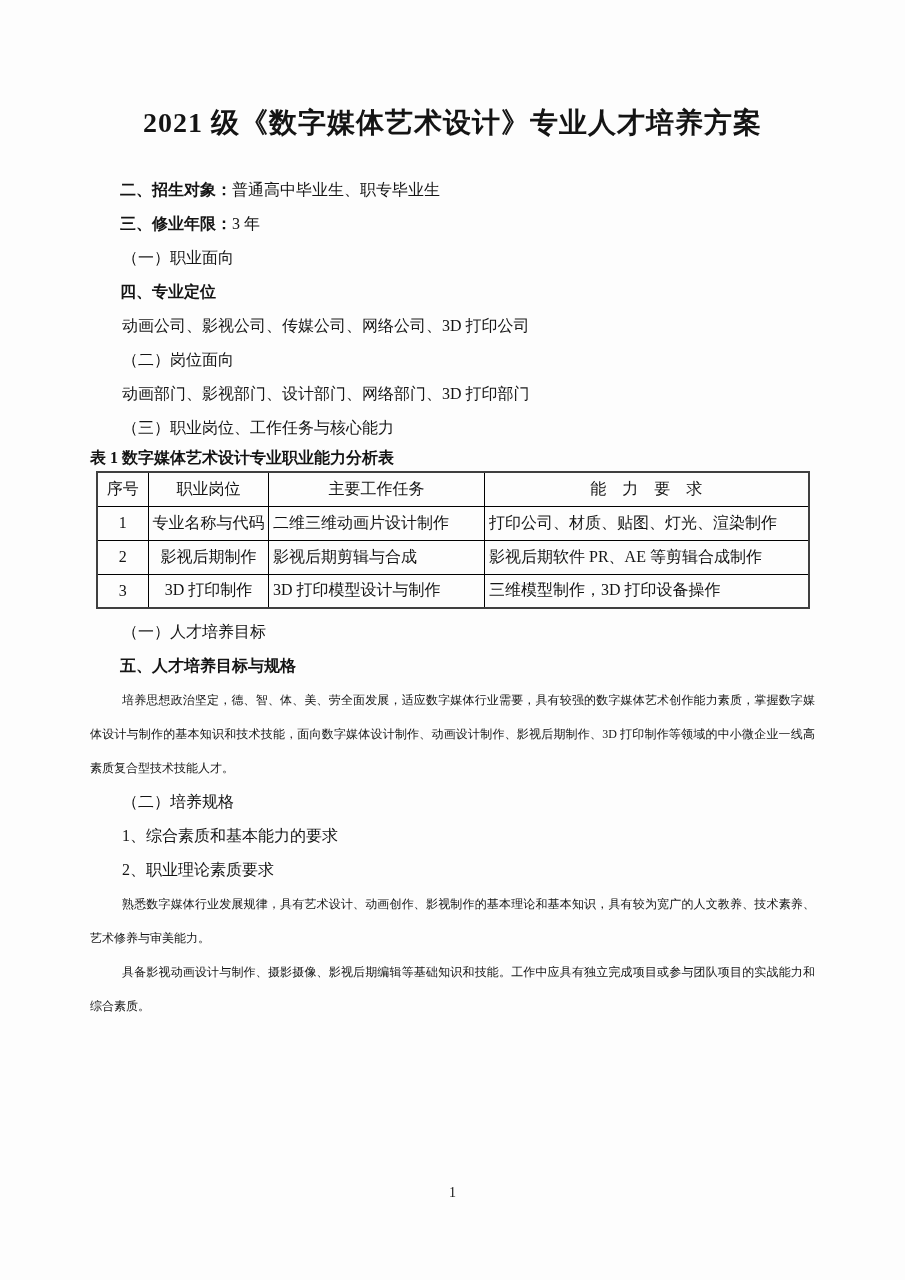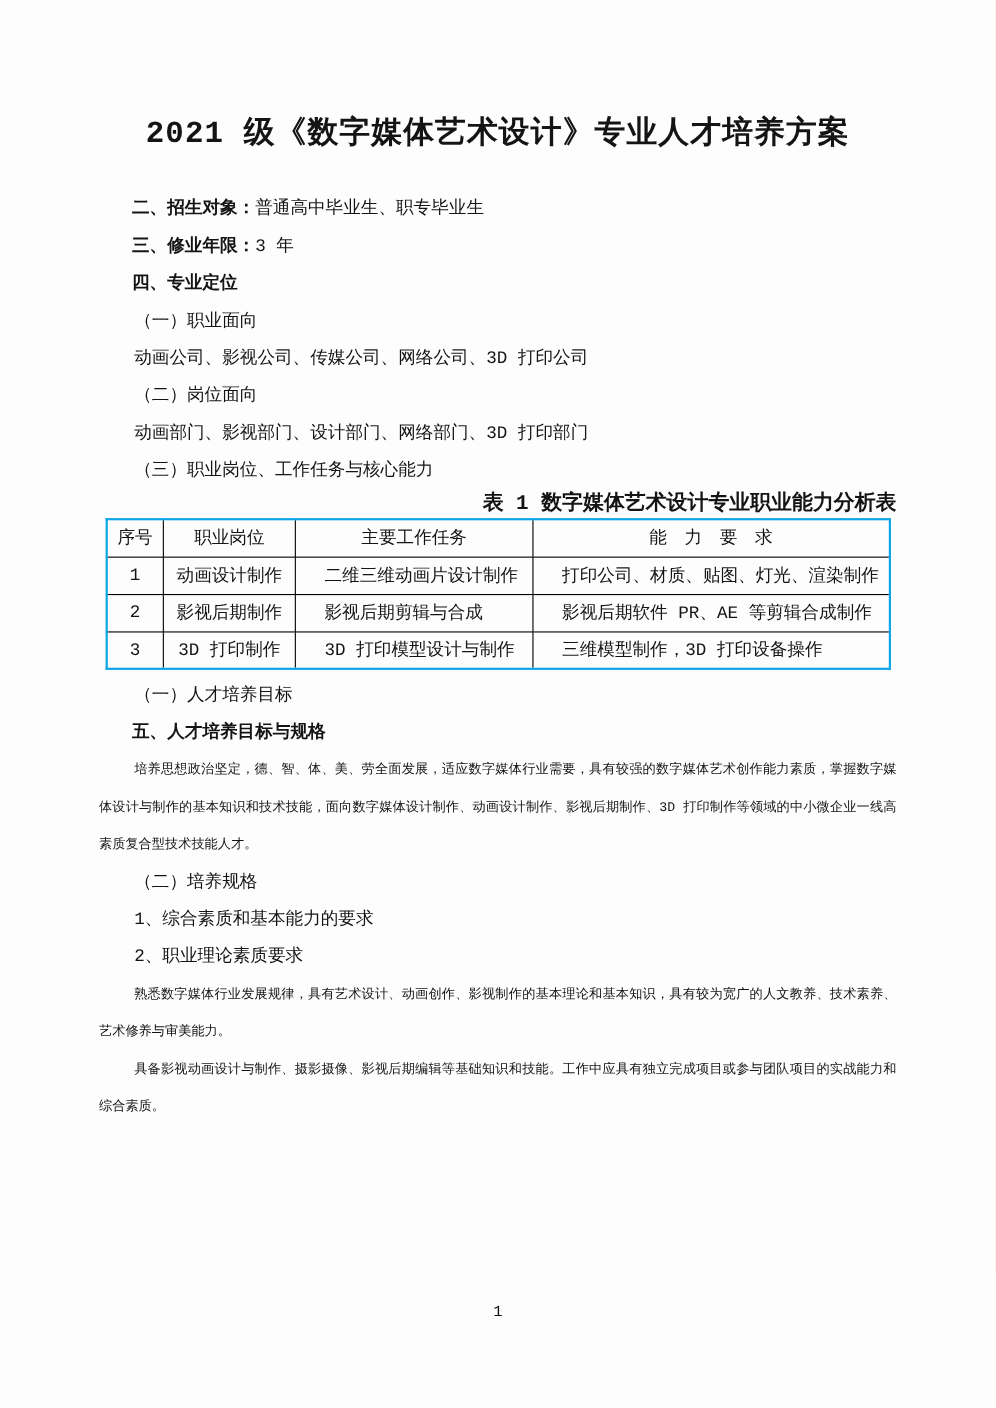--- a/index.html
+++ b/index.html
@@ -1,70 +1,70 @@
 <!DOCTYPE html>
 <html><head>
 <meta charset="utf-8">
 <style>
   * { margin:0; padding:0; box-sizing:border-box; }
   html,body { background:#e8e8e8; }
   .page {
     width:905px; height:1280px; margin:0 auto; background:#fdfdfd; color:#141414;
-    font-family:Liberation Mono, monospace;
+    font-family:Liberation Serif, serif;
     position:relative; overflow:hidden;
   }
   .content { padding:0 90px; }
   .doc-title {
     margin-top:104px; margin-bottom:31px;
     font-size:28px; font-weight:bold; text-align:center;
     line-height:38px; letter-spacing:1px;
   }
   .line  { font-size:16px; line-height:34px; }
   .bold  { font-weight:bold; }
   .indent-item { text-indent:30px; }
   .indent      { text-indent:32px; }
   .para {
     font-size:12px; line-height:34px; text-align:justify;
     text-indent:32px;
   }
-  .caption { font-size:19px; font-weight:bold; text-align:right; line-height:26px; }
+  .caption { font-size:16px; font-weight:bold; text-align:left; line-height:26px; }
   table.ability {
     border-collapse:collapse; table-layout:fixed;
     width:712px; margin:0 auto 6px auto;
-    border:2px solid #0ea5e9;
+    border:2px solid #404040;
   }
   .ability th, .ability td {
     border:1px solid #000; font-size:16px; font-weight:normal;
     overflow:hidden; white-space:nowrap;
   }
   .ability th { height:34px; text-align:center; }
   .ability td { height:34px; }
   .ability td.c { text-align:center; }
-  .ability td.l { text-align:left; padding-left:26px; }
+  .ability td.l { text-align:left; padding-left:4px; }
   .pagenum {
     position:absolute; top:1184px; left:0; right:0;
     text-align:center; font-size:14px; line-height:18px;
   }
 </style>
 </head>
 <body>
 
 <div class="page">
   <div class="content">
 
     <h1 class="doc-title">2021 级《数字媒体艺术设计》专业人才培养方案</h1>
 
 
     <div class="line indent-item"><span class="bold">二、招生对象：</span><span>普通高中毕业生、职专毕业生</span></div>
 
     <div class="line indent-item"><span class="bold">三、修业年限：</span><span>3 年</span></div>
 
+    <div class="line indent">（一）职业面向</div>
+
     <div class="line indent-item bold">四、专业定位</div>
-
-    <div class="line indent">（一）职业面向</div>
     <div class="line indent">动画公司、影视公司、传媒公司、网络公司、3D 打印公司</div>
     <div class="line indent">（二）岗位面向</div>
     <div class="line indent">动画部门、影视部门、设计部门、网络部门、3D 打印部门</div>
     <div class="line indent">（三）职业岗位、工作任务与核心能力</div>
 
     <div class="caption">表 1 数字媒体艺术设计专业职业能力分析表</div>
 
     <table class="ability">
       <colgroup>
         <col style="width:52px">
@@ -76,21 +76,21 @@
         <tr>
           <th>序号</th>
           <th>职业岗位</th>
           <th>主要工作任务</th>
           <th>能　力　要　求</th>
         </tr>
       </thead>
       <tbody>
         <tr>
           <td class="c">1</td>
-          <td class="c">动画设计制作</td>
+          <td class="c">专业名称与代码</td>
           <td class="l">二维三维动画片设计制作</td>
           <td class="l">打印公司、材质、贴图、灯光、渲染制作</td>
         </tr>
         <tr>
           <td class="c">2</td>
           <td class="c">影视后期制作</td>
           <td class="l">影视后期剪辑与合成</td>
           <td class="l">影视后期软件 PR、AE 等剪辑合成制作</td>
         </tr>
         <tr>

